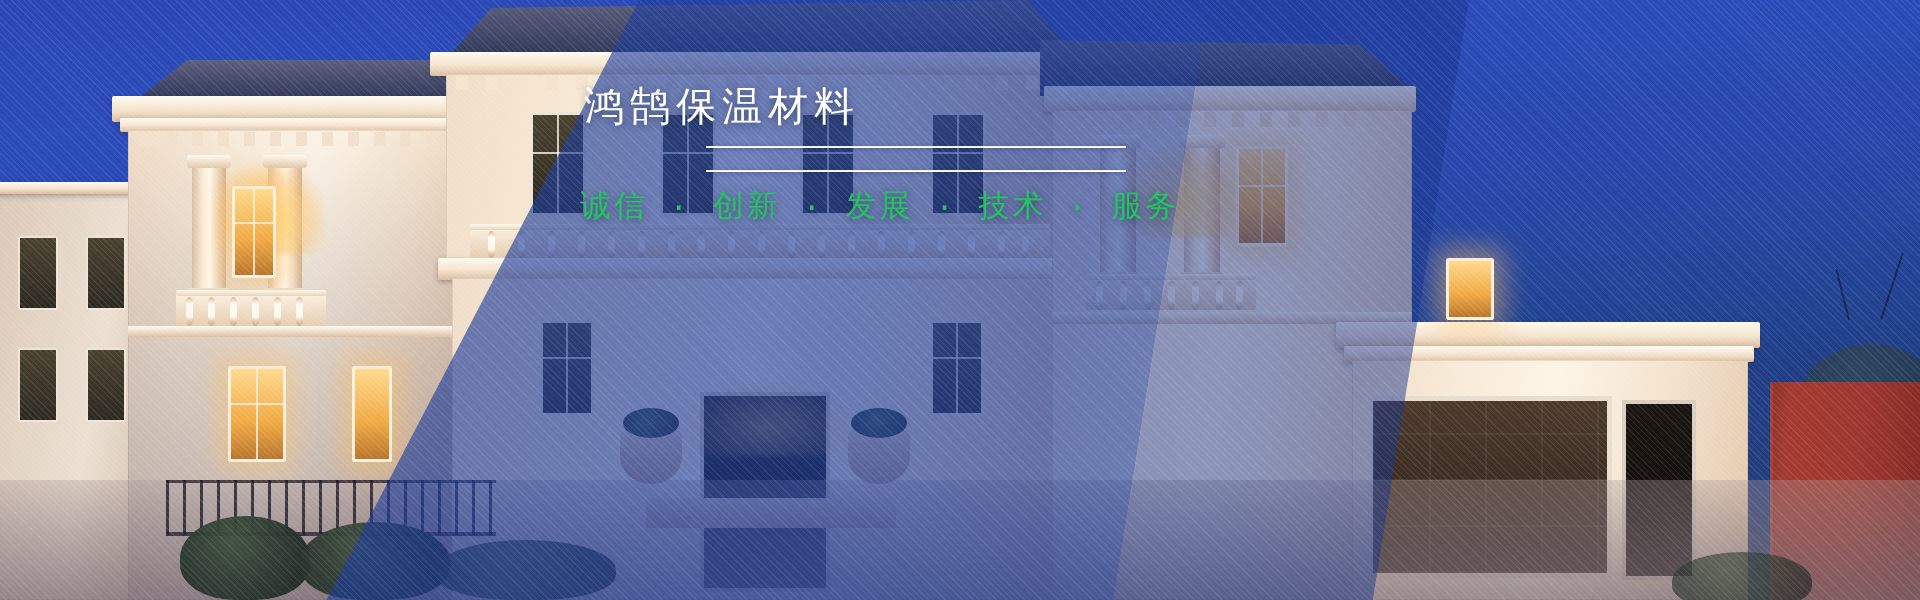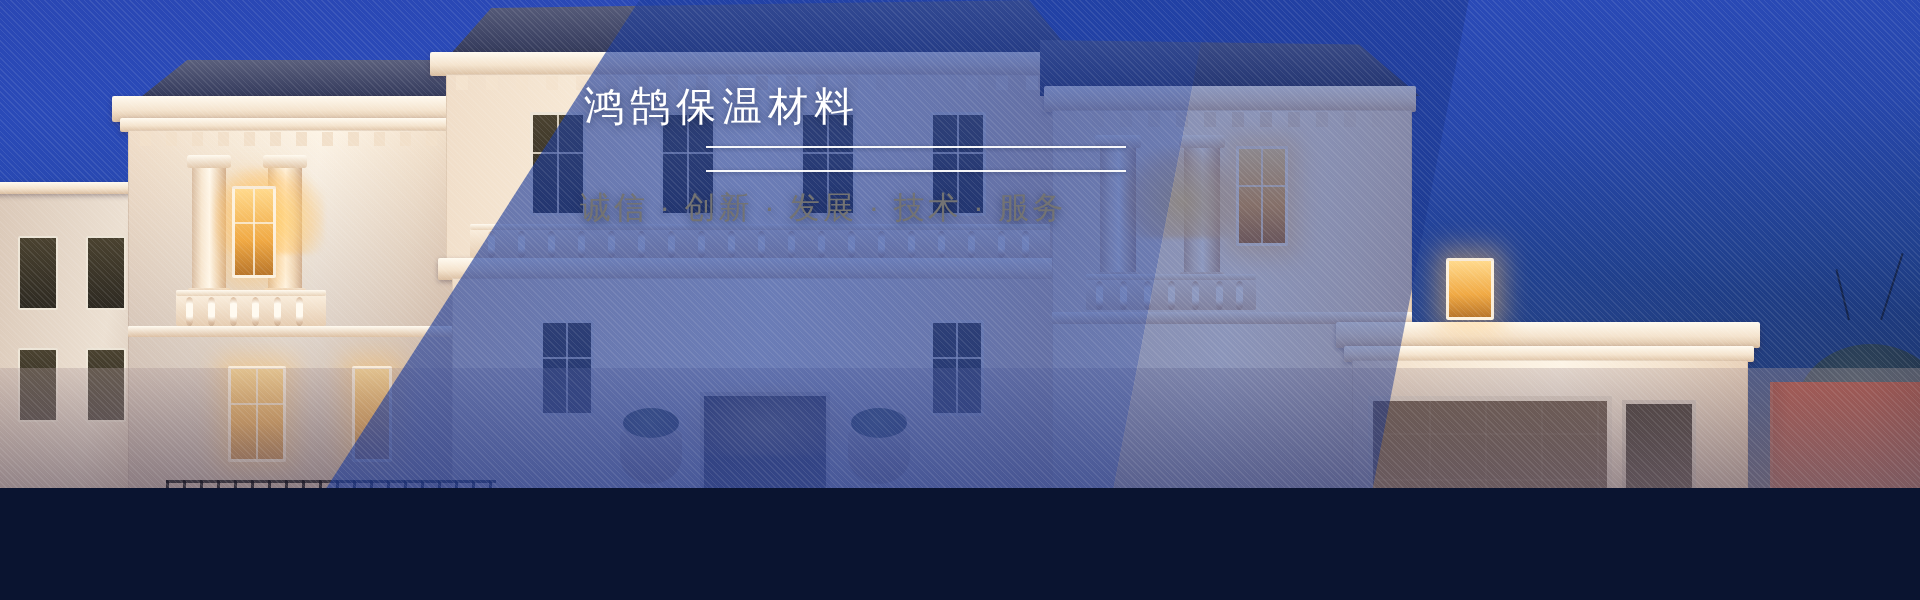--- a/index.html
+++ b/index.html
@@ -1,20 +1,20 @@
 <!DOCTYPE html>
 <html lang="zh"><head>
 <meta charset="utf-8">
 <title>Banner</title>
 <style>
   html,body{margin:0;padding:0;background:#0a1430;}
   *{box-sizing:border-box;}
   #banner{
     position:relative;
-    width:1920px;height:488px;
+    width:1920px;height:600px;
     overflow:hidden;
     font-family:"Liberation Sans","DejaVu Sans",sans-serif;
     user-select:none;
   }
 
   
   .scene{position:absolute;inset:0;overflow:hidden;}
 
   .sky{
     position:absolute;inset:0;
@@ -184,27 +184,28 @@
     color:#ffe800;
     font-size:62px;
     font-weight:700;
     line-height:1.13;
     letter-spacing:1px;
     text-shadow:0 3px 10px rgba(15,25,60,.55), 0 0 2px rgba(255,232,0,.6);
     white-space:nowrap;
   }
   .headline .ln{display:block;}
   .tagline{
-    color:#737373;
+    color:#22c55e;
     font-size:31px;
     letter-spacing:3px;
     line-height:1;
     margin:0 0 8px 24px;
     text-shadow:0 2px 8px rgba(10,20,50,.5);
     white-space:nowrap;
+    font-family:Liberation Mono, monospace;
   }
 </style>
 </head>
 <body>
 
 <div id="banner">
 
   <div class="scene">
 
     <div class="sky"></div>

